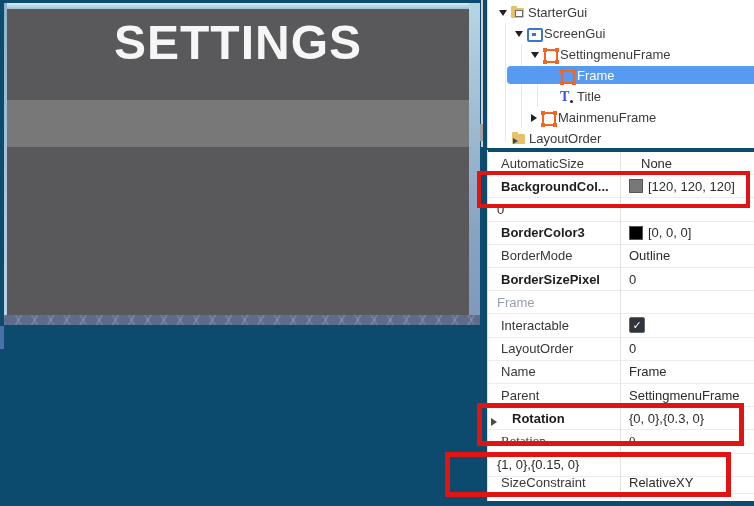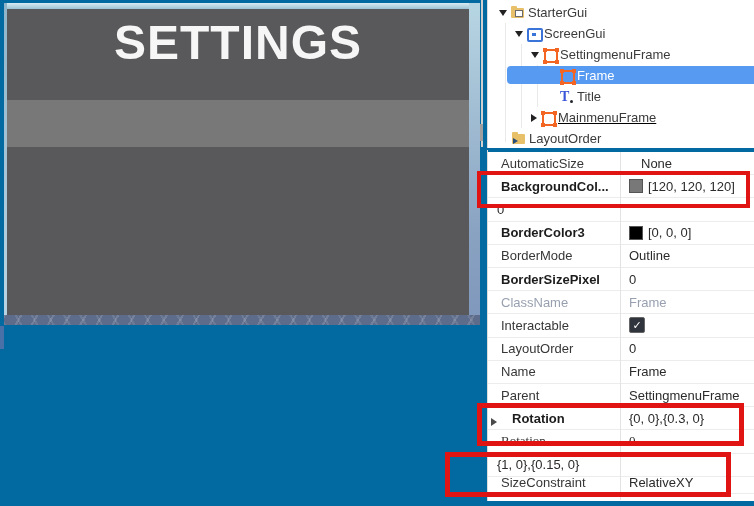--- a/index.html
+++ b/index.html
@@ -1,16 +1,16 @@
 <!DOCTYPE html>
 <html><head>
 <meta charset="utf-8">
 <style>
   html,body{margin:0;padding:0;background:#ffffff;}
-  #stage{position:relative;width:754px;height:506px;overflow:hidden;background:#0369a1;
+  #stage{position:relative;width:754px;height:506px;overflow:hidden;background:#0c4a6e;
          font-family:"Liberation Sans",sans-serif;}
 
   
   #viewport{position:absolute;left:4px;top:3px;width:476px;height:322px;background:#a9cadb;}
   #sky-top{position:absolute;left:0;top:0;width:476px;height:6px;
            background:linear-gradient(#d8ecf3,#9cc2d4);}
   #sky-right{position:absolute;right:0;top:0;width:11px;height:322px;
              background:linear-gradient(#b7d6e3,#8aa3c2 70%,#7f97bb);}
   #left-sliver{position:absolute;left:0;top:0;width:3px;height:322px;
                background:linear-gradient(#8fb4c9,#bcd7e5);}
@@ -158,21 +158,21 @@
         <div class="tree-row" style="top: 86px;">
           <div class="tree-inner" style="left: 59px;">
             <span class="tri none"></span>
             <span class="icon-box">
               <span class="textlabel">T</span>
             </span>
             <span class="tree-label">Title</span>
           </div>
         </div>
         <div class="tree-row" style="top: 107px;">
-          <div class="tree-inner" style="left: 43px; text-decoration: underline;">
+          <div class="tree-inner" style="left: 43px;">
             <span class="tri right"></span>
             <span class="icon-box">
               <span class="frame-ic">
                 <i class="tl"></i>
                 <i class="tr"></i>
                 <i class="bl"></i>
                 <i class="br"></i>
               </span>
             </span>
             <span class="tree-label">MainmenuFrame</span>
@@ -226,21 +226,20 @@
             <span>Outline</span>
           </div>
         </div>
         <div class="prop-row" style="top: 116px;">
           <div class="prop-name b"><span>BorderSizePixel</span></div>
           <div class="prop-val">
             <span>0</span>
           </div>
         </div>
         <div class="prop-row" style="top: 139.2px;">
-          <div class="prop-name gray"><span>ClassName</span></div>
           <div class="prop-val gray">
             <span>Frame</span>
           </div>
         </div>
         <div class="prop-row" style="top: 162.4px;">
           <div class="prop-name"><span>Interactable</span></div>
           <div class="prop-val">
             <span class="checkbox">✓</span>
           </div>
         </div>

